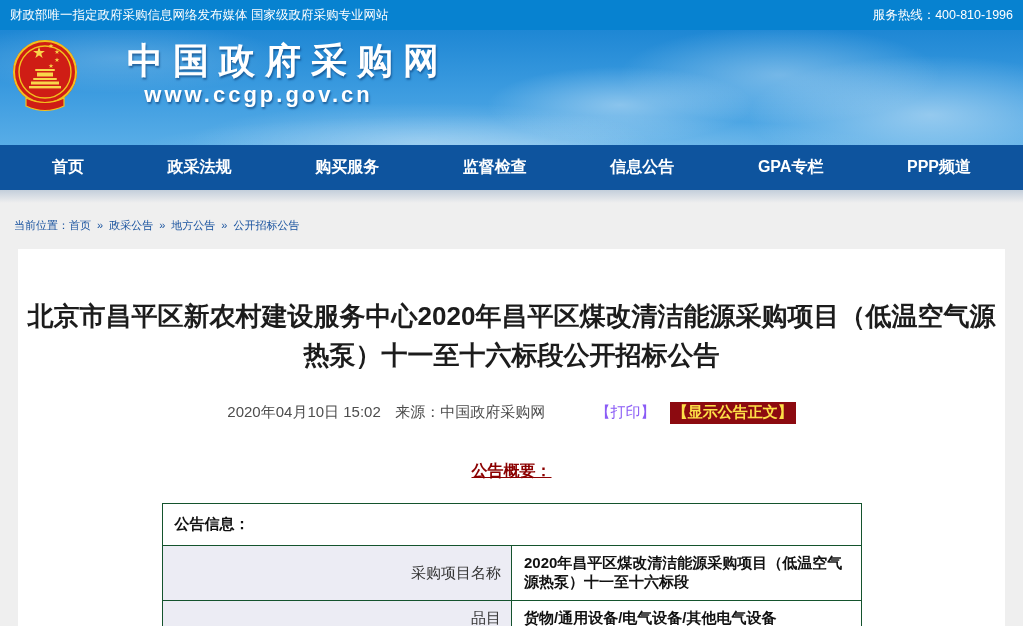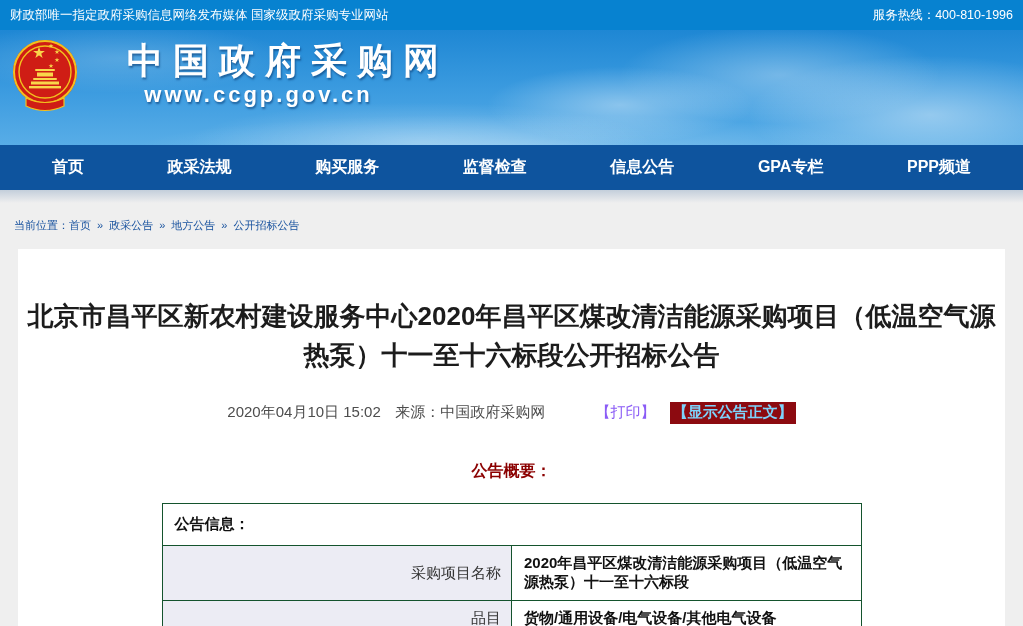--- a/index.html
+++ b/index.html
@@ -38,23 +38,23 @@
   .breadcrumb a { color:#17519e; text-decoration:none; cursor:pointer; }
   .crumb-sep { margin:0 6px; color:#17519e; }
 
   
   .card { background:#fff; margin:6px 18px 0; height:620px; padding-top:48px; }
   .article-title { text-align:center; font-weight:bold; font-size:26px; line-height:39px;
     color:#1c1c1c; width:975px; margin:0 auto; }
   .article-meta { text-align:center; margin-top:27px; font-size:15px; color:#4d4d4d; }
   .article-meta .sep { display:inline-block; width:6px; }
   .meta-print { color:#8b5cf6; text-decoration:none; cursor:pointer;margin-left:36px; }
-  .badge { display:inline-block; margin-left:10px; background:#8c0a10; color:#7dd3fc;
+  .badge { display:inline-block; margin-left:10px; background:#8c0a10; color:#fde047;
     font-weight:bold; padding:1px 3px 2px; cursor:pointer; }
-  .summary-heading { text-align:center; margin-top:37px; font-size:16px; font-weight:bold; color:#8b0000; }
+  .summary-heading { text-align:center; margin-top:37px; font-size:16px; font-weight:bold; color:#8b0000;text-decoration:underline; }
 
   
   table.info { width:700px; margin:21px auto 0; border-collapse:collapse; table-layout:fixed; }
   table.info td { border:1px solid #14532d; font-size:15px; vertical-align:middle; }
   td.t-header { font-weight:bold; color:#111; padding:11px 12px; height:40px; }
   td.t-label { background:#ececf4; width:153px; text-align:right; padding:4px 10px; color:#333; height:35px; }
   td.t-value { font-weight:bold; padding:8px 12px; color:#111; }
 </style>
 </head>
 <body>

